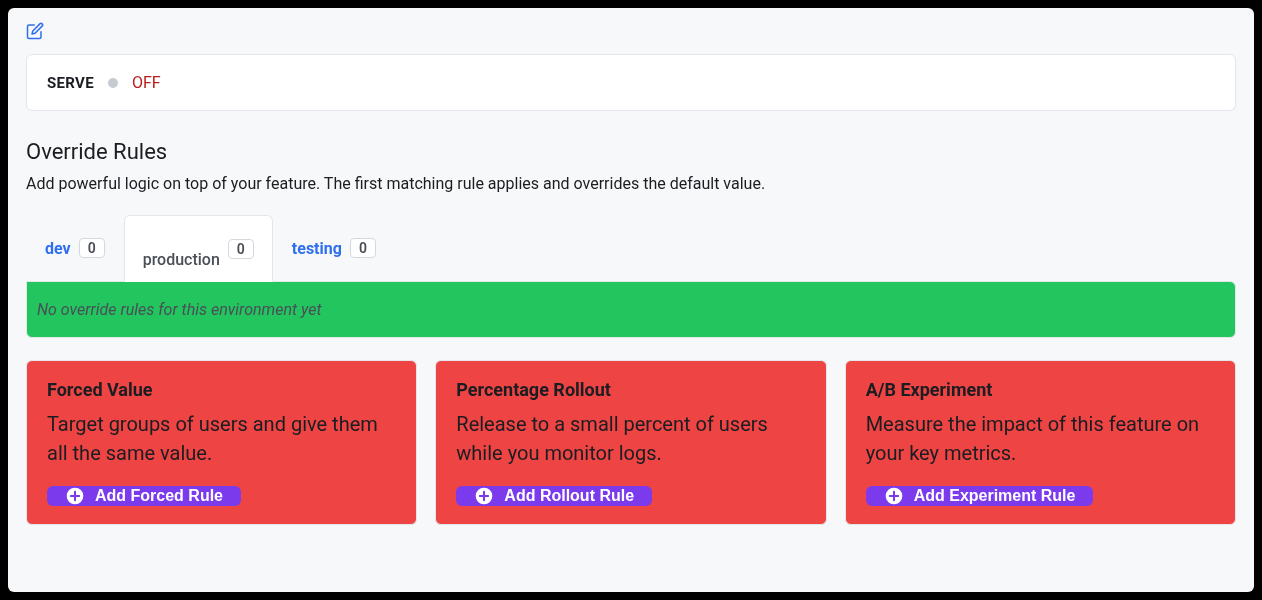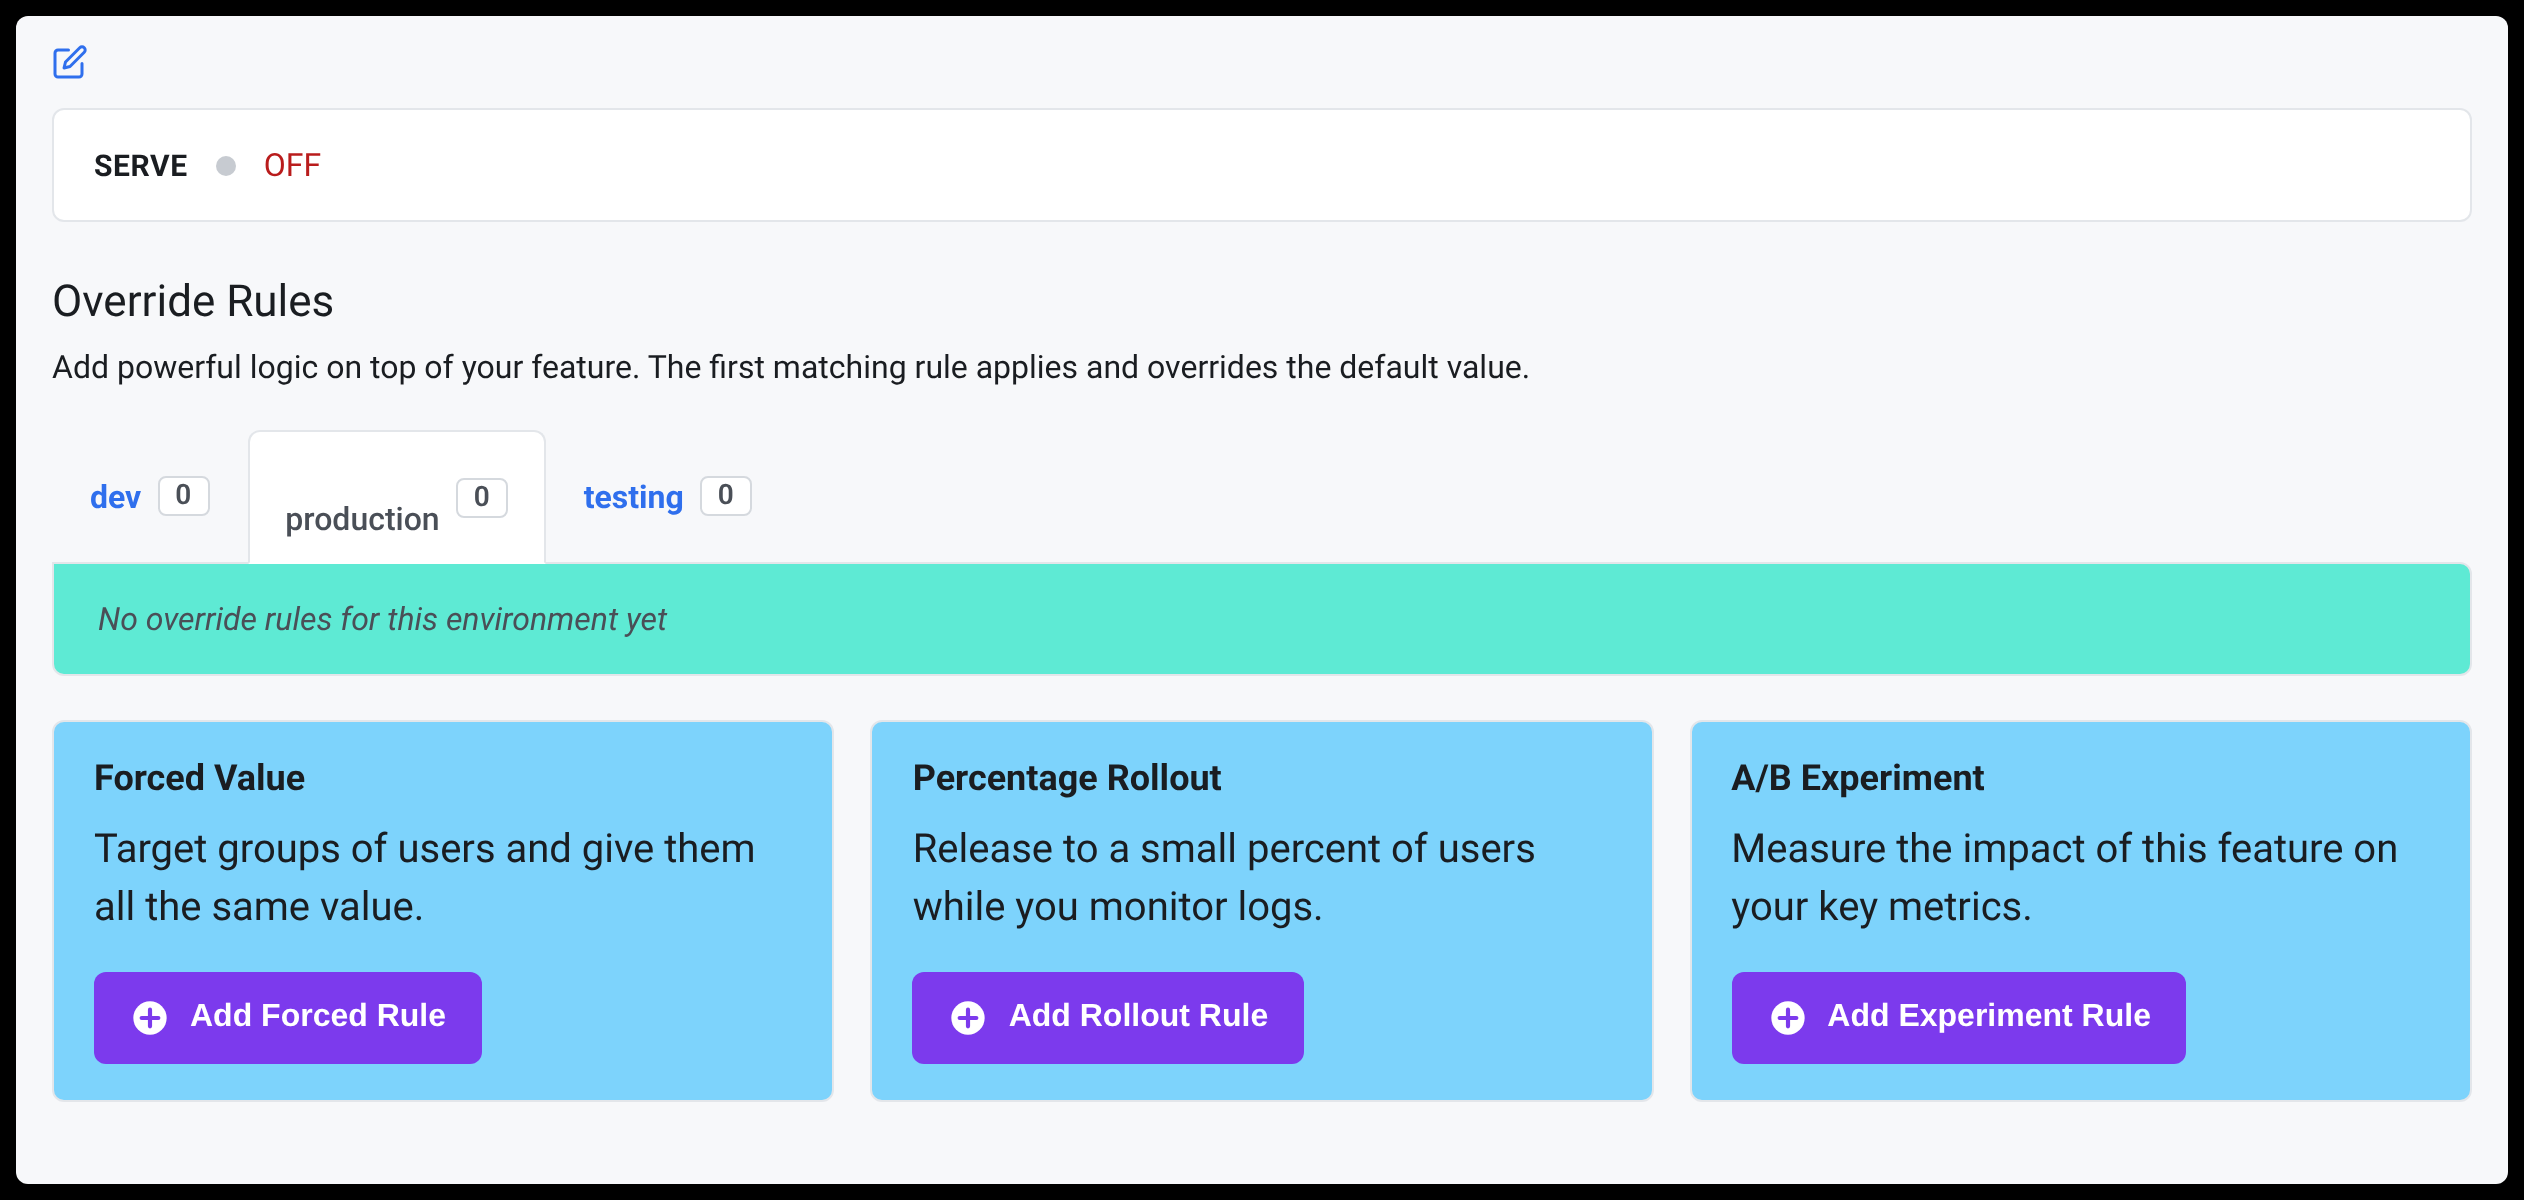--- a/index.html
+++ b/index.html
@@ -114,36 +114,36 @@
       border: 1px solid #d5d9de;
       border-radius: 4px;
       padding: 1px 8px;
       font-size: 14px;
       font-weight: 600;
       color: #4a4f57;
       min-width: 22px;
       text-align: center;
     }
     .tab-content {
-      background: #5eead4;
+      background: #22c55e;
       border: 1px solid #e3e6ea;
       border-radius: 0 6px 6px 6px;
-      padding: 18px 22px;
+      padding: 18px 10px;
       font-size: 16px;
       font-style: italic;
       color: #4a4f57;
       margin-bottom: 22px;
     }
     .cards {
       display: flex;
       gap: 18px;
     }
     .card {
       flex: 1;
-      background: #7dd3fc;
+      background: #ef4444;
       border: 1px solid #e3e6ea;
       border-radius: 6px;
       padding: 18px 20px;
       display: flex;
       flex-direction: column;
     }
     .card-title {
       font-size: 18px;
       font-weight: 700;
       color: #1a1d21;
@@ -154,21 +154,21 @@
       color: #1a1d21;
       line-height: 1.45;
       margin-bottom: 18px;
       flex: 1;
     }
     .card-button {
       background: #7c3aed;
       color: #fff;
       border: none;
       border-radius: 6px;
-      padding: 13px 18px;
+      padding: 0 18px;
       font-size: 16px;
       font-weight: 600;
       cursor: pointer;
       display: inline-flex;
       align-items: center;
       gap: 10px;
       align-self: flex-start;
     }
     .plus-icon {
       width: 20px;

